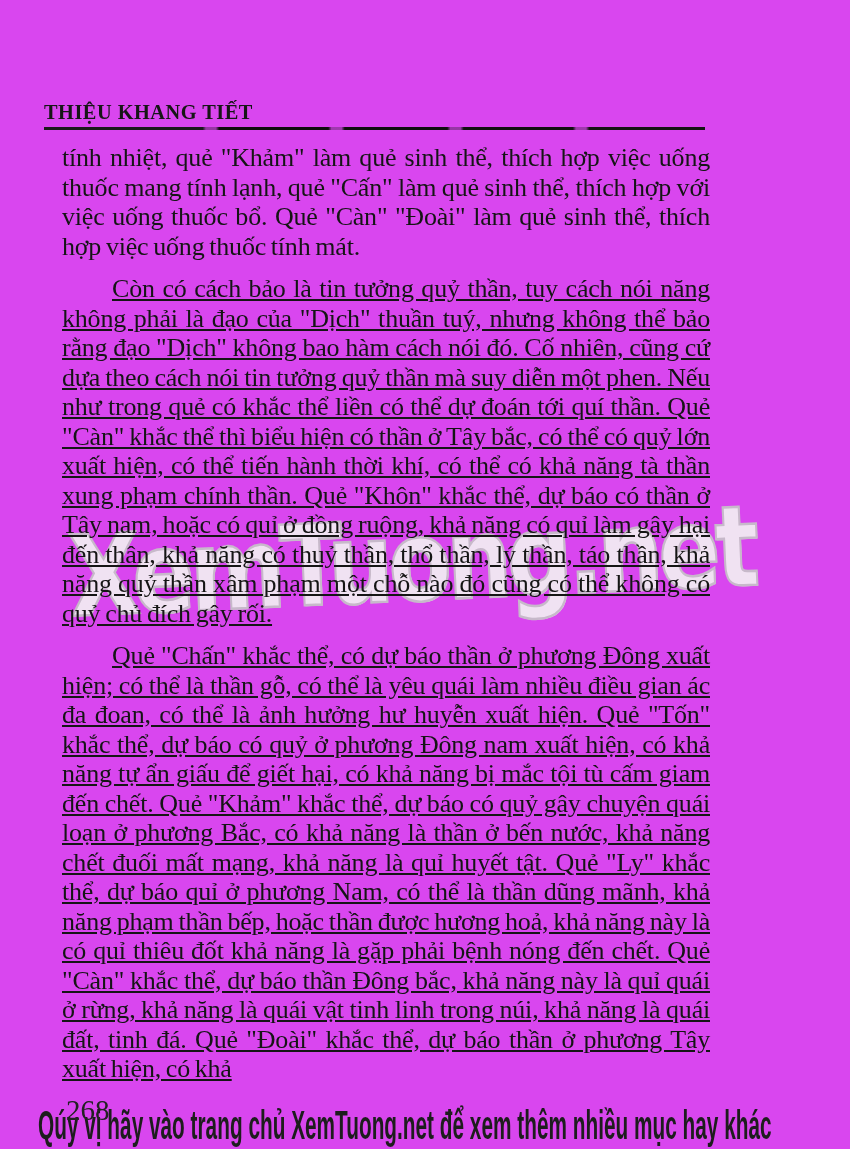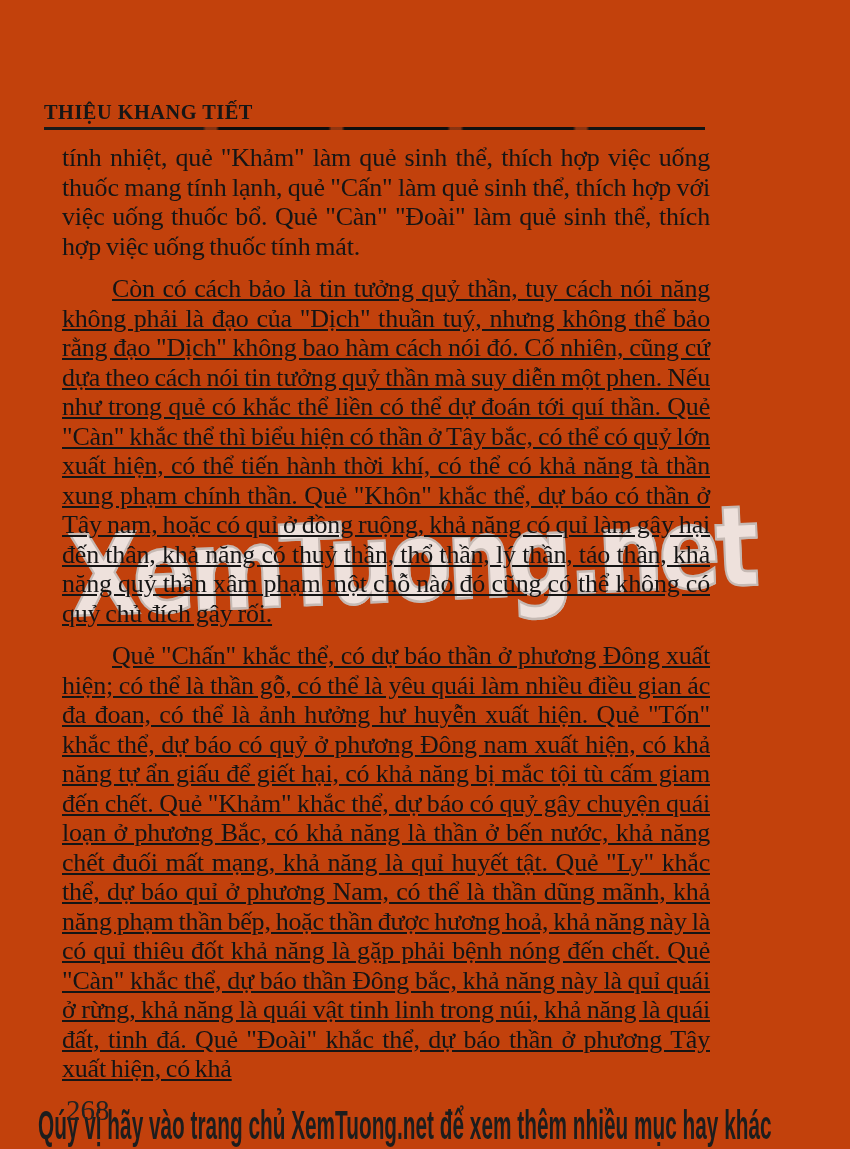--- a/index.html
+++ b/index.html
@@ -1,21 +1,21 @@
 <!DOCTYPE html>
 <html><head>
 <meta charset="utf-8">
 <style>
   * { margin: 0; padding: 0; box-sizing: border-box; }
   html, body { background: #ffffff; }
   .page {
     position: relative;
     width: 850px;
     height: 1149px;
-    background: #c2410c;
+    background: #d946ef;
     overflow: hidden;
     font-family: "Liberation Serif", serif;
     color: #141414;
   }
   .running-head {
     position: absolute;
     left: 44px;
     top: 100px;
     z-index: 2;
   }

